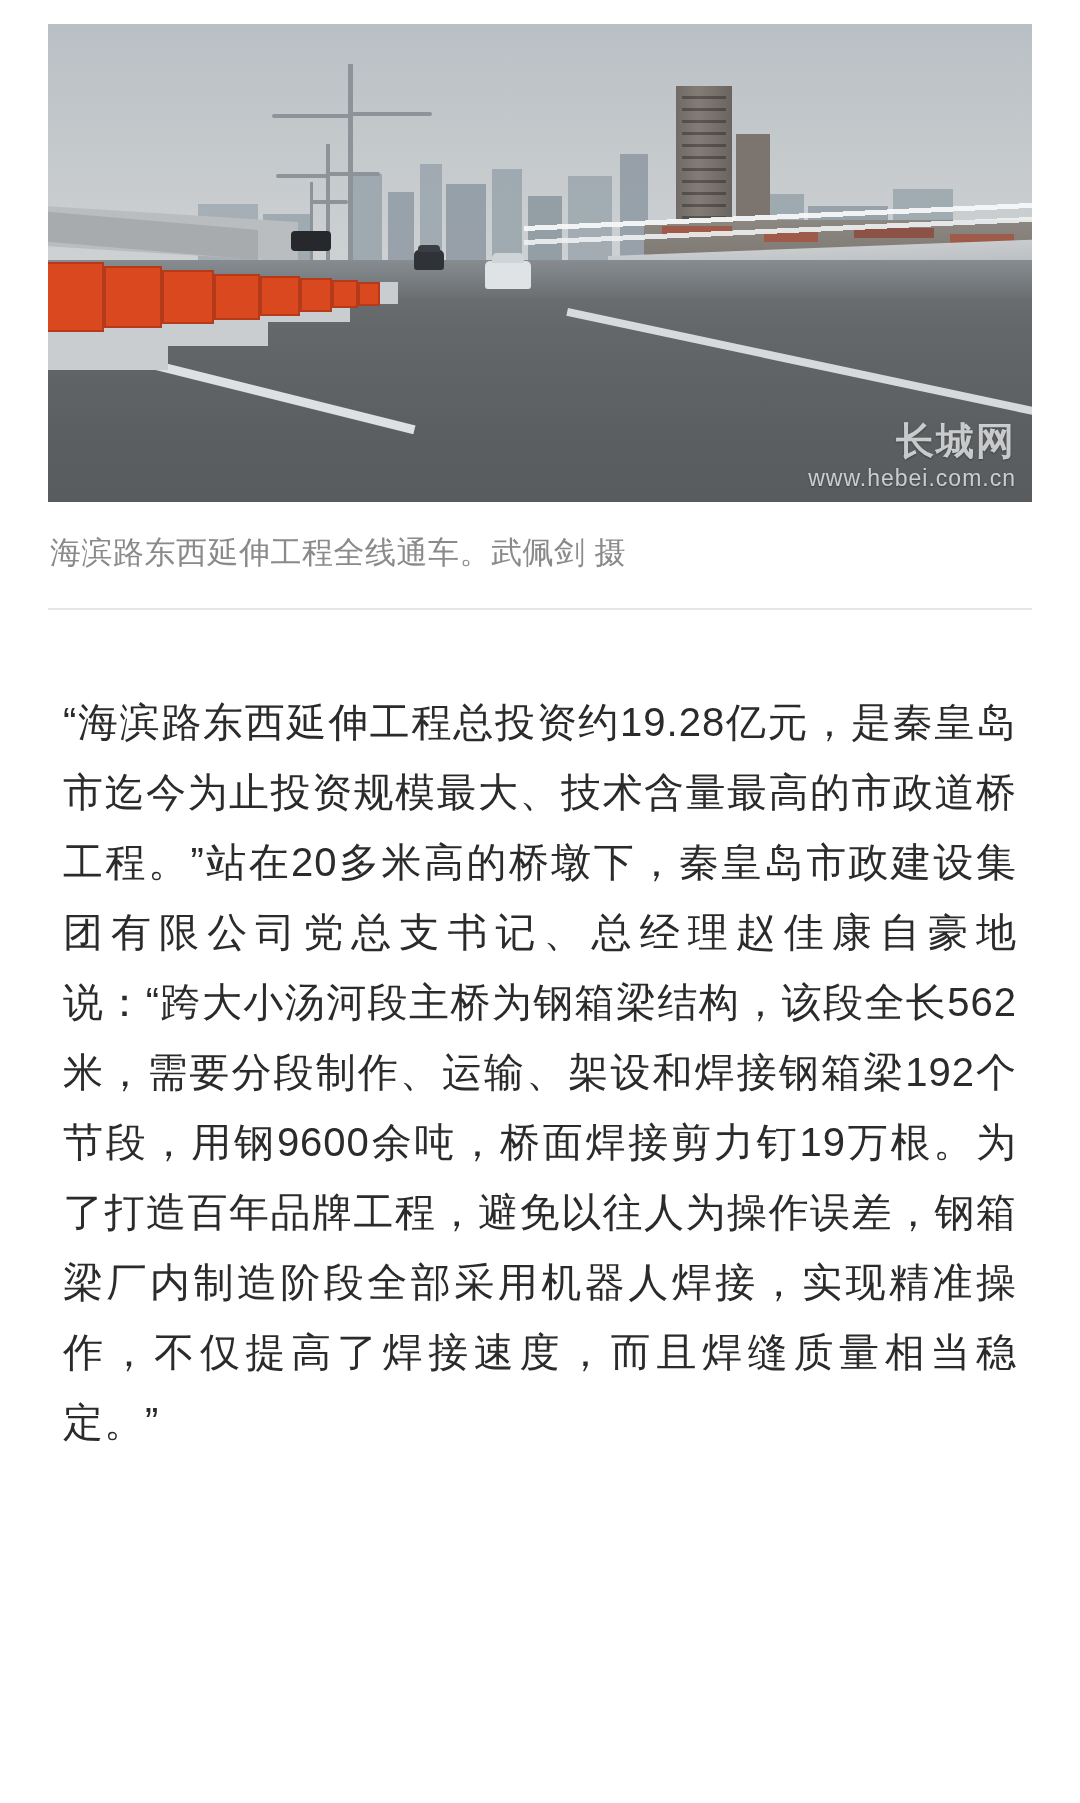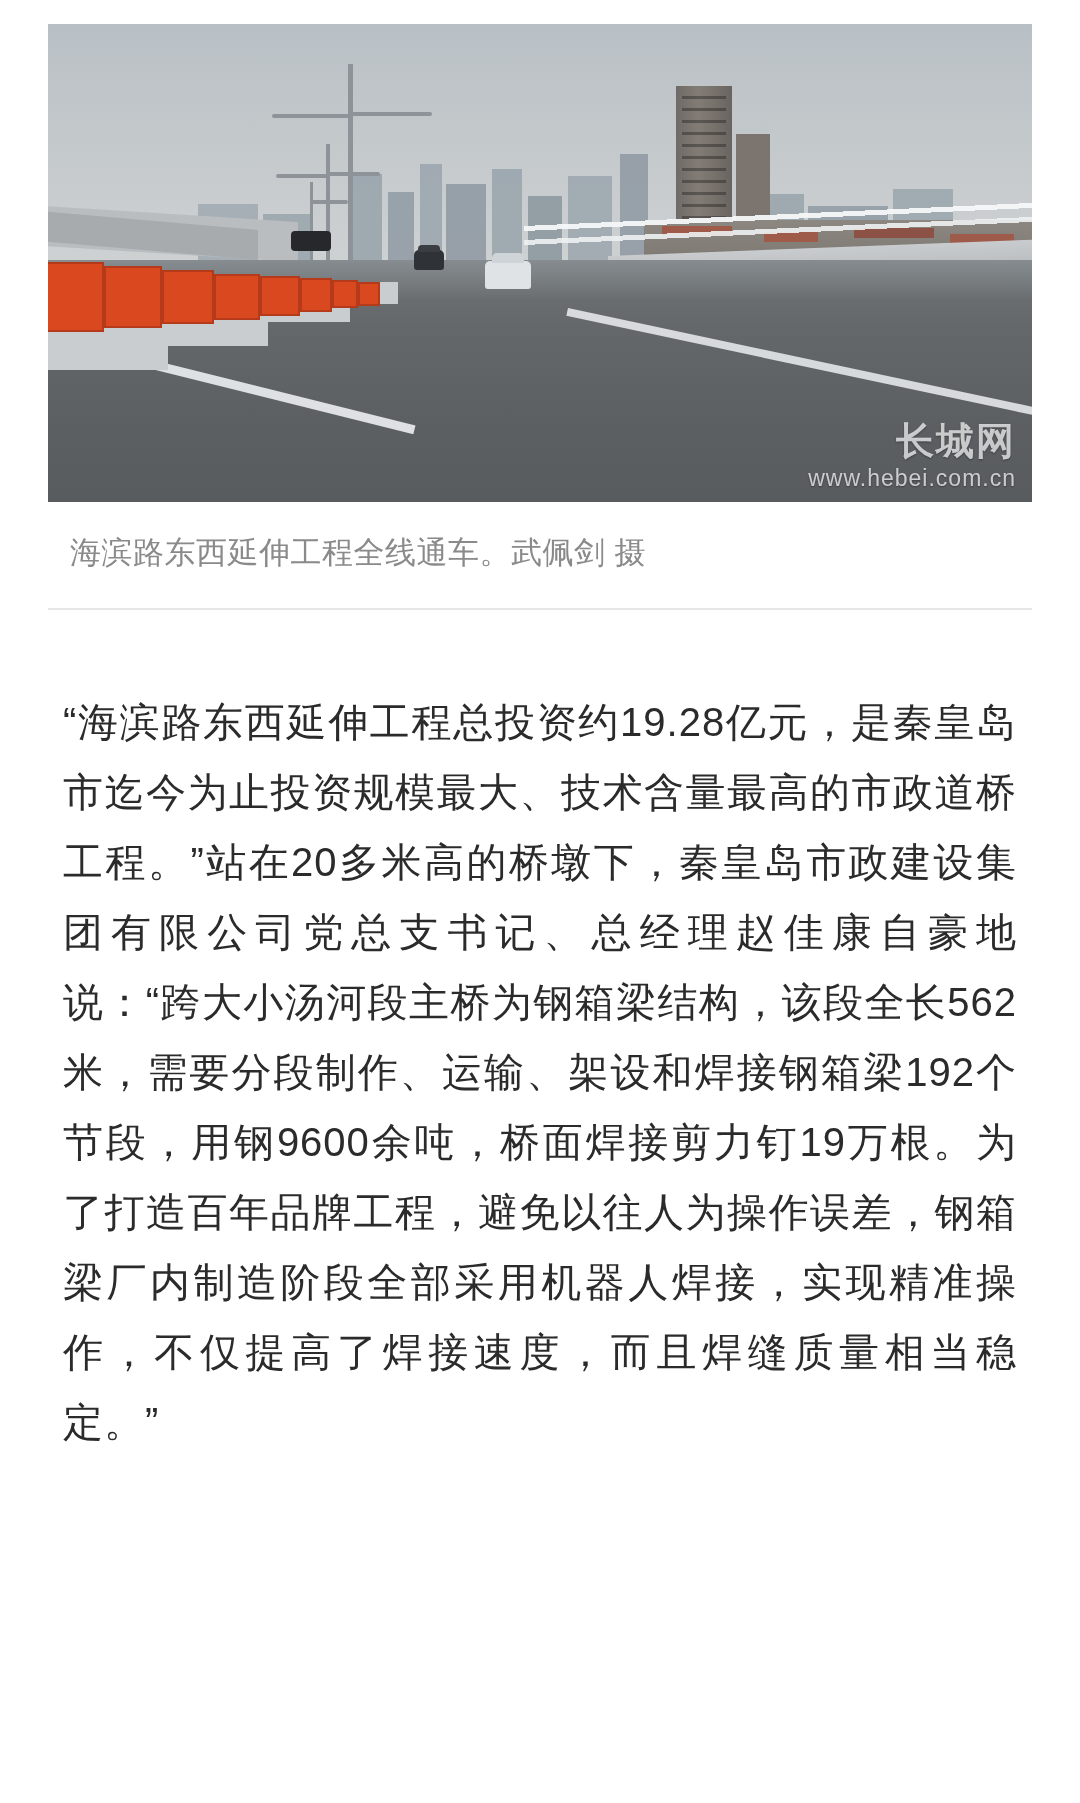--- a/index.html
+++ b/index.html
@@ -248,21 +248,20 @@
     transform-origin: left top;
     opacity: .9;
   }
 
   .caption {
     font-size: 31px;
     line-height: 1.6;
     color: #8a8a8a;
     padding: 26px 2px 30px 2px;
     letter-spacing: .5px;
-    margin-left: 20px;
   }
   .divider {
     height: 2px;
     background: #e6e6e6;
     width: 984px;
     margin: 0 0 0 0;
   }
 
   .body-text {
     font-size: 40px;

